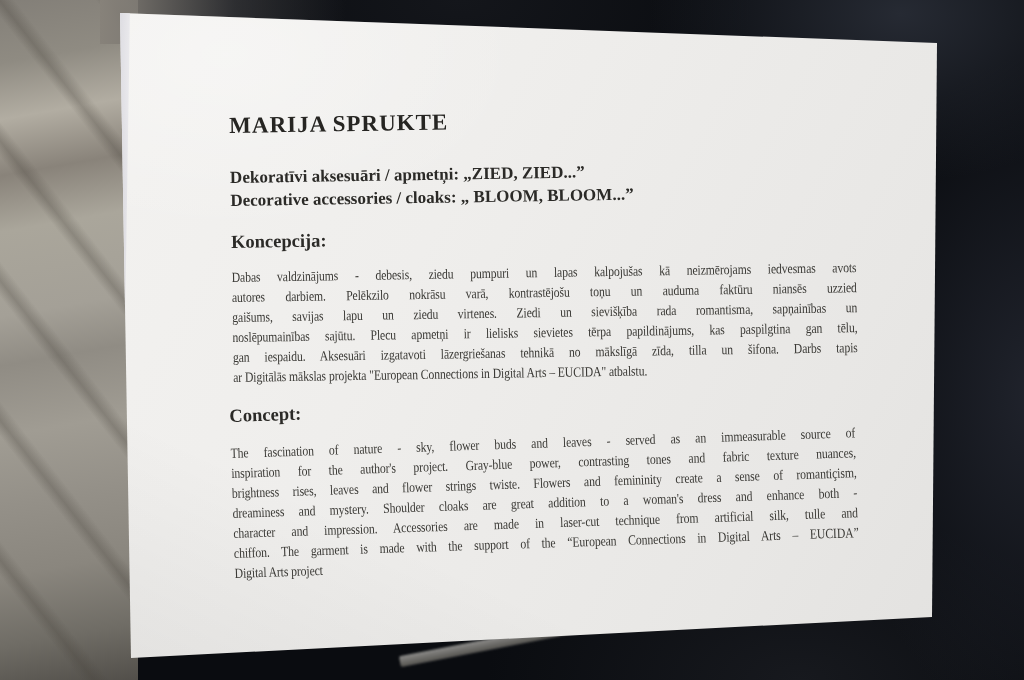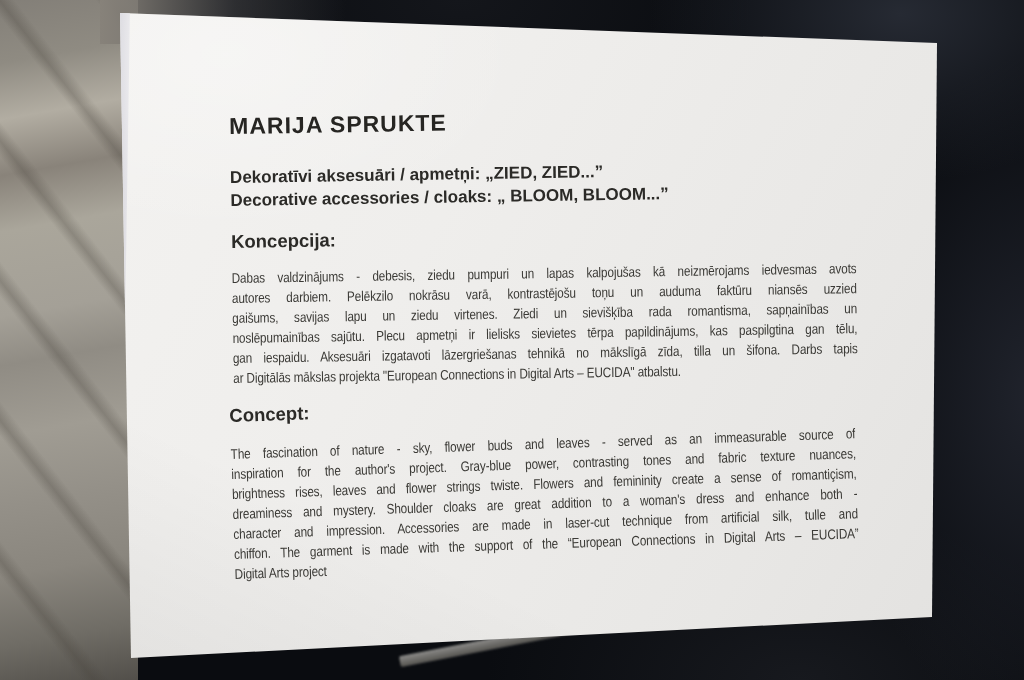--- a/index.html
+++ b/index.html
@@ -1,17 +1,17 @@
 <!DOCTYPE html>
 <html><head>
 <meta charset="utf-8">
 <style>
   html,body{margin:0;padding:0;background:#0a0c10;}
   .scene{position:relative;width:1024px;height:680px;overflow:hidden;
-         font-family:Liberation Sans, sans-serif;}
+         font-family:Liberation Serif, serif;}
   
   .bg-dark{position:absolute;inset:0;z-index:0;background-color:#0a0c10;
     background-image:
       radial-gradient(420px 280px at 88% 2%, #262a33 0%, rgba(16,18,24,0) 60%),
       radial-gradient(300px 520px at 101% 58%, #20232c 0%, rgba(14,16,20,0) 65%),
       radial-gradient(520px 280px at 78% 100%, #17191e 0%, rgba(10,11,14,0) 60%),
       radial-gradient(420px 220px at 45% 0%, #14161b 0%, rgba(10,12,16,0) 70%);}
   .floor{position:absolute;left:0;top:0;width:138px;height:680px;z-index:1;
     background-image:
       repeating-linear-gradient(52deg, rgba(70,65,58,0) 0px, rgba(70,65,58,0) 64px,

